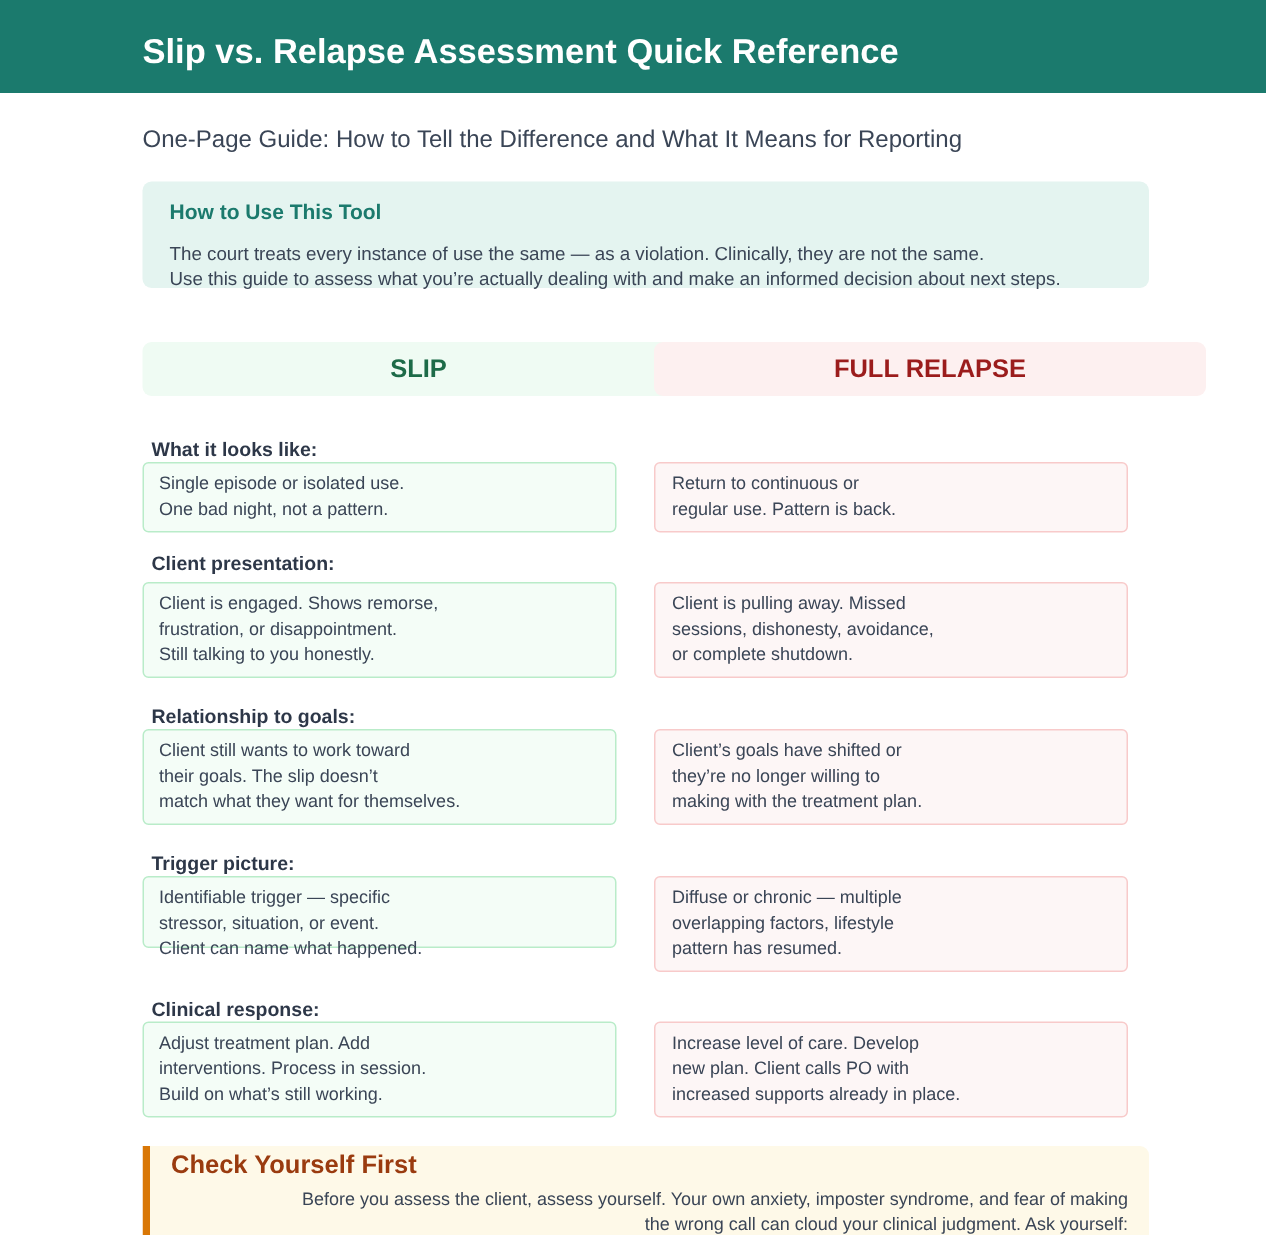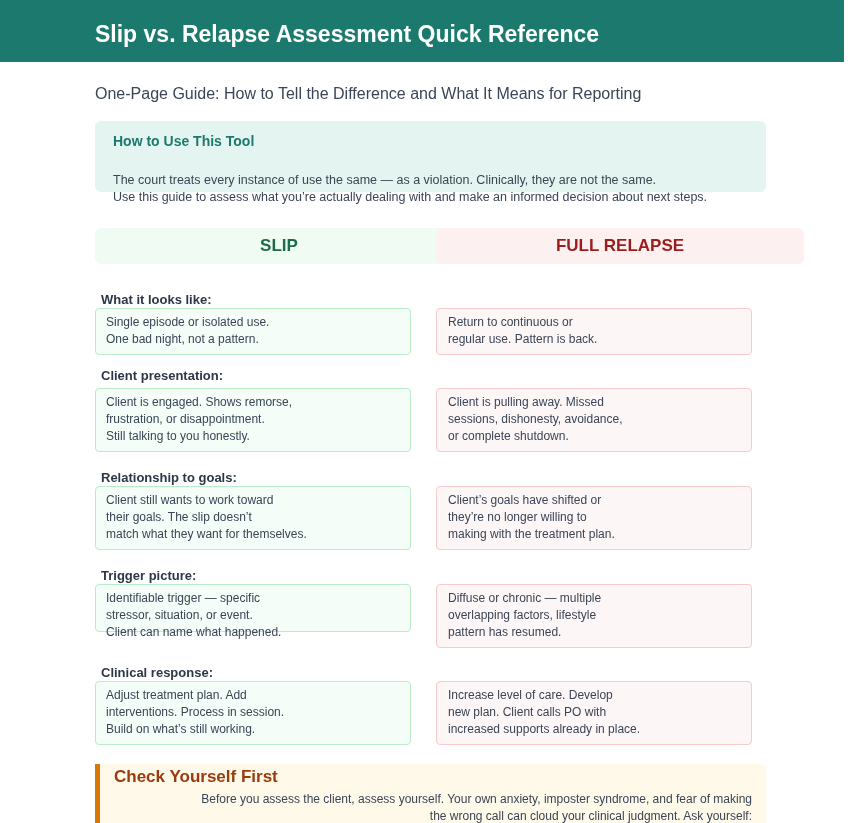--- a/index.html
+++ b/index.html
@@ -41,21 +41,21 @@
       width: 671px;
       height: 71px;
       background: #e4f4f0;
       border-radius: 6px;
       padding: 12px 18px;
     }
     .info-box .title {
       font-size: 14px;
       font-weight: bold;
       color: #1b7a6d;
-      margin-bottom: 23px;
+      margin-bottom: 12px;
     }
     .info-box .body {
       font-size: 12.5px;
       color: #3a4556;
       line-height: 17px;
     }
     .col-head {
       position: absolute;
       top: 228px;
       width: 368px;

